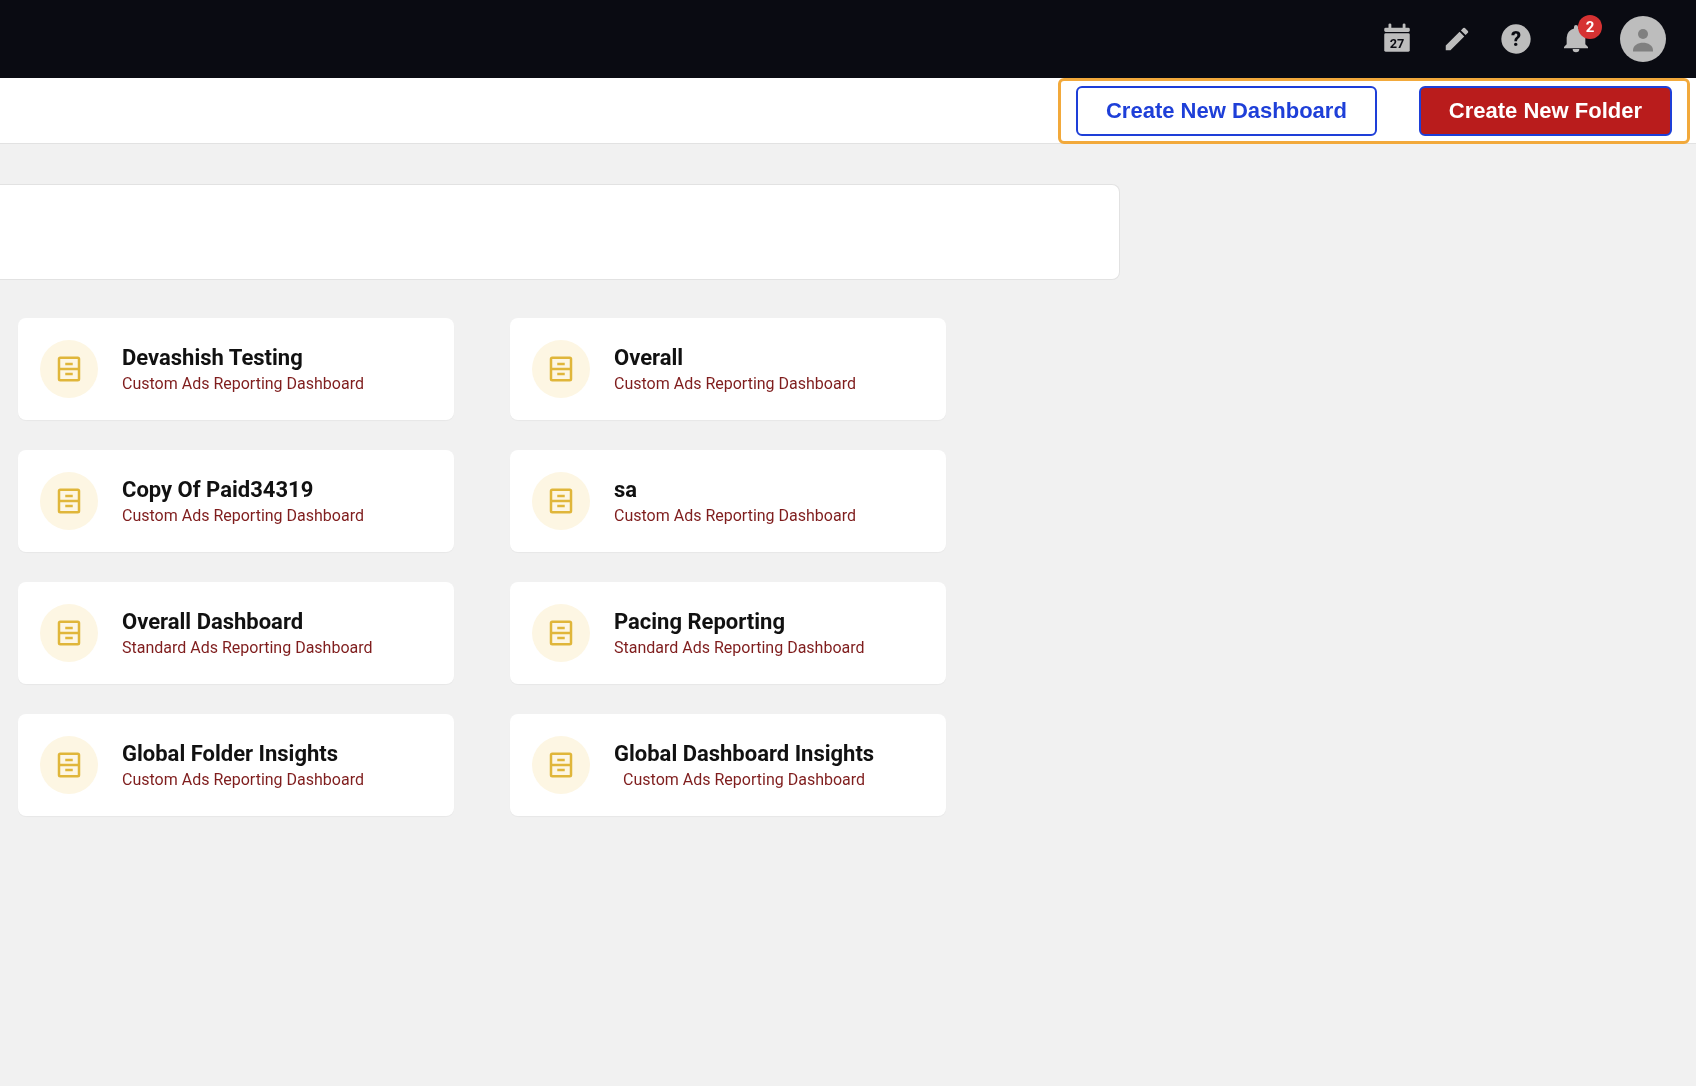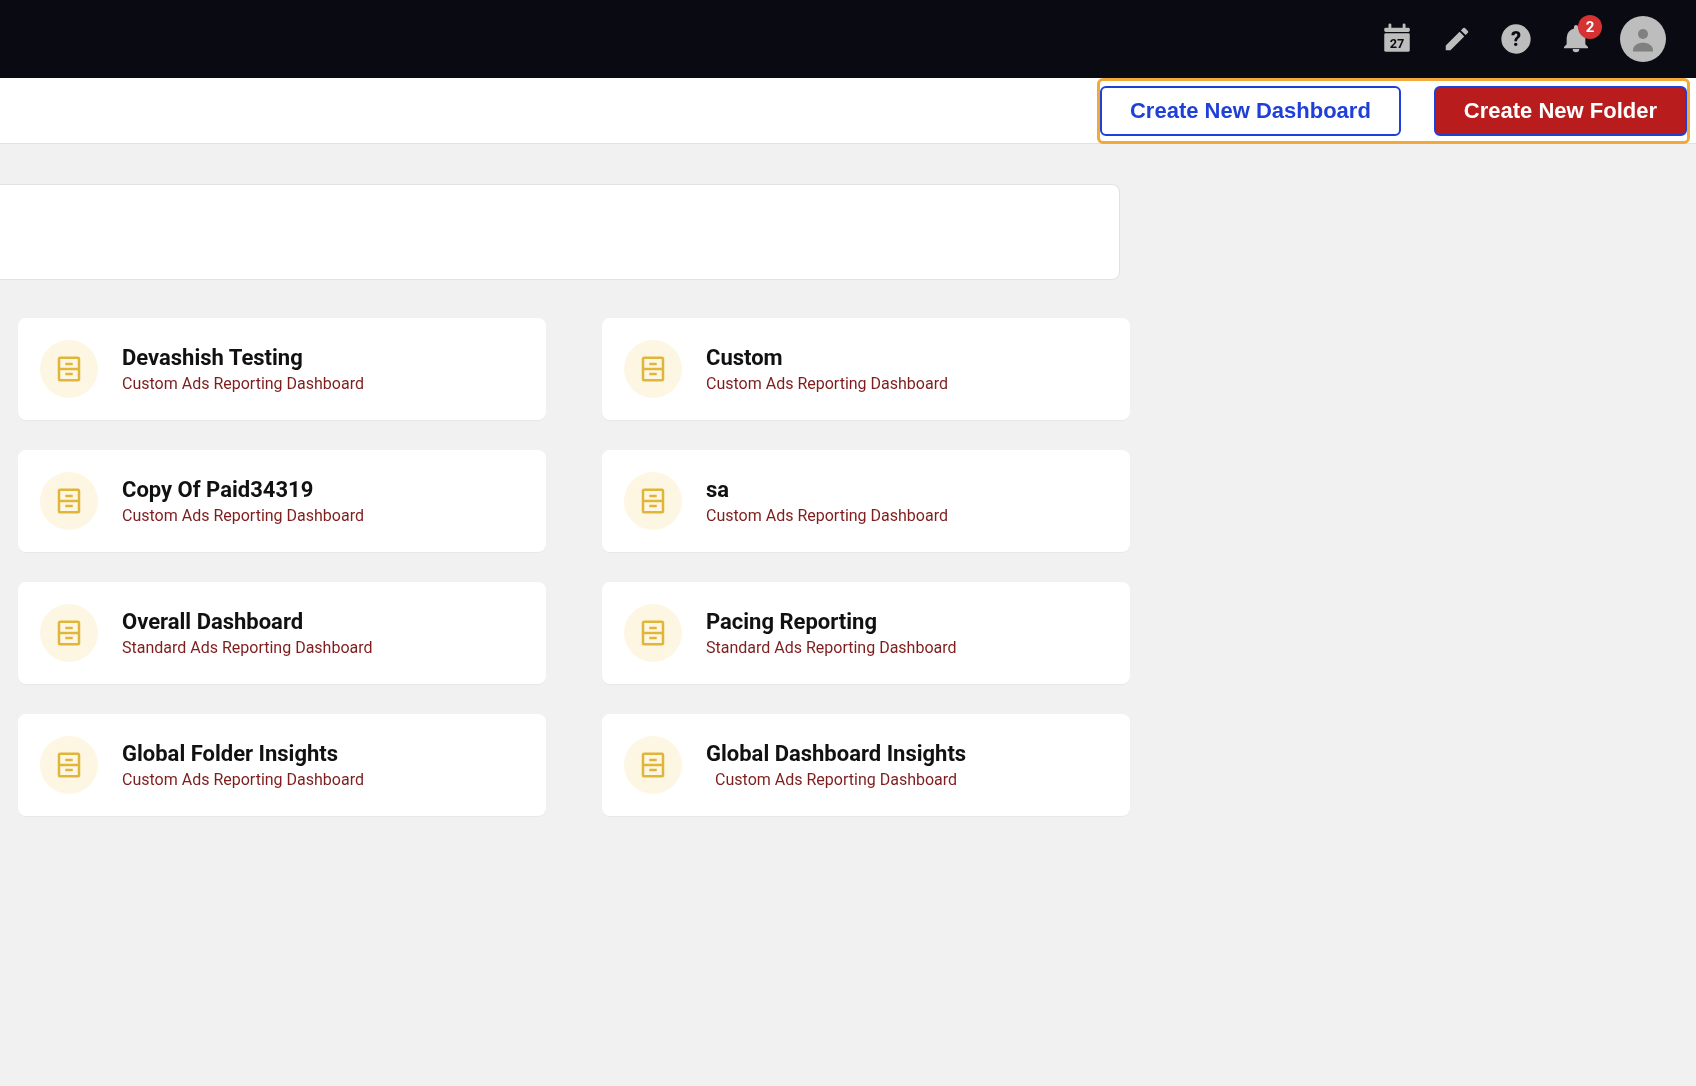--- a/index.html
+++ b/index.html
@@ -31,23 +31,23 @@
   .actionbar {
     background: #ffffff;
     height: 66px;
     border-bottom: 1px solid #e2e2e2;
     display:flex; align-items:center; justify-content:flex-end;
     padding-right: 6px;
   }
   .highlight-box {
     border: 3px solid #f2a93b;
     border-radius: 6px;
-    padding: 5px 0;
-    display: flex;
-    gap: 33px;
+    padding: 5px 15px;
+    display: flex;
+    gap: 42px;
   }
   .btn {
     font-size: 22px;
     font-weight: 700;
     padding: 10px 28px;
     border-radius: 6px;
     cursor: pointer;
     border: 2px solid #1e3fd8;
     white-space: nowrap;
   }
@@ -68,21 +68,21 @@
     padding: 38px 18px 0 18px;
   }
   .card-row {
     display: flex;
     gap: 56px;
     margin-bottom: 30px;
   }
   .card {
     background: #fff;
     border-radius: 8px;
-    width: 528px;
+    width: 436px;
     height: 102px;
     display: flex;
     align-items: center;
     padding: 0 22px;
     cursor: pointer;
     box-shadow: 0 1px 1px rgba(0,0,0,0.04);
   }
   .card-icon {
     width: 58px; height: 58px; border-radius: 50%;
     background: #fdf6e3;
@@ -165,21 +165,21 @@
     <div class="card">
       <div class="card-icon">
         <svg width="30" height="30" viewBox="0 0 24 24" fill="none" stroke="#e0b63a" stroke-width="2">
           <rect x="4" y="3" width="16" height="18" rx="1"></rect>
             <line x1="4" y1="12" x2="20" y2="12"></line>
             <line x1="9" y1="8" x2="15" y2="8"></line>
             <line x1="9" y1="16" x2="15" y2="16"></line>
         </svg>
       </div>
       <div>
-        <div class="card-title">Custom</div>
+        <div class="card-title">Overall</div>
         <div class="card-sub">Custom Ads Reporting Dashboard</div>
       </div>
     </div>
   </div>
 
   <div class="card-row">
     <div class="card">
       <div class="card-icon">
         <svg width="30" height="30" viewBox="0 0 24 24" fill="none" stroke="#e0b63a" stroke-width="2">
           <rect x="4" y="3" width="16" height="18" rx="1"></rect>

